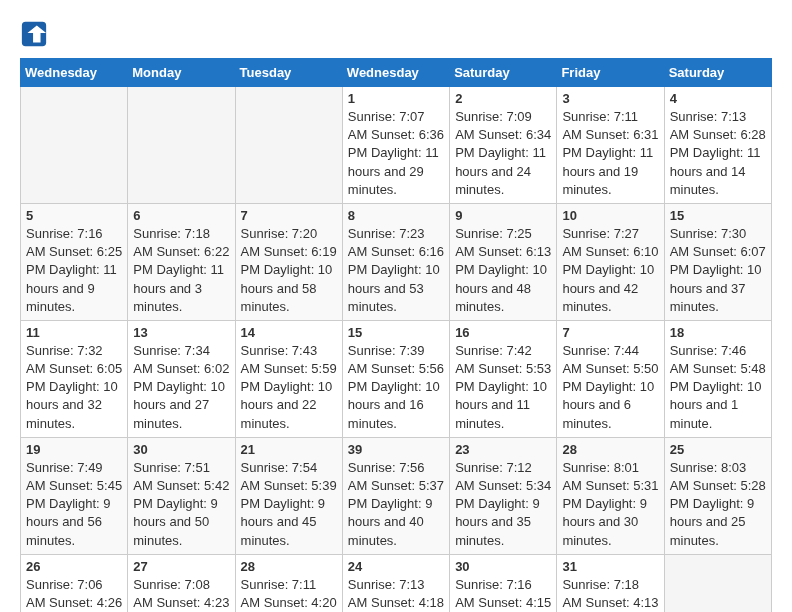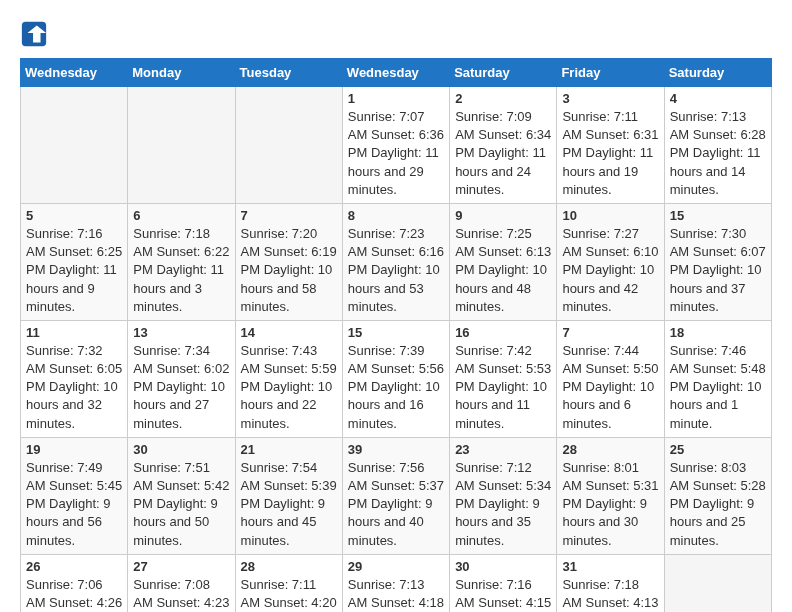--- a/index.html
+++ b/index.html
@@ -297,21 +297,21 @@
 Sunset: 4:23 PM
 Daylight: 9 hours and 14 minutes.</div>
         </td>
         <td>
           <span class="day-num">28</span>
           <div class="day-info">Sunrise: 7:11 AM
 Sunset: 4:20 PM
 Daylight: 9 hours and 9 minutes.</div>
         </td>
         <td>
-          <span class="day-num">29</span>
+          <span class="day-num">24</span>
           <div class="day-info">Sunrise: 7:13 AM
 Sunset: 4:18 PM
 Daylight: 9 hours and 4 minutes.</div>
         </td>
         <td>
           <span class="day-num">30</span>
           <div class="day-info">Sunrise: 7:16 AM
 Sunset: 4:15 PM
 Daylight: 8 hours and 59 minutes.</div>
         </td>

